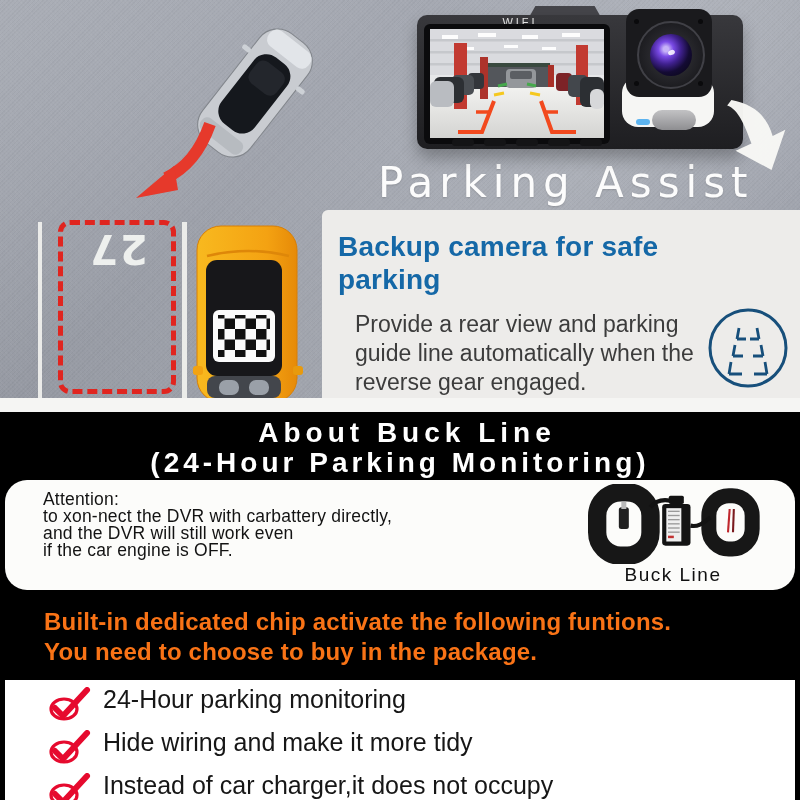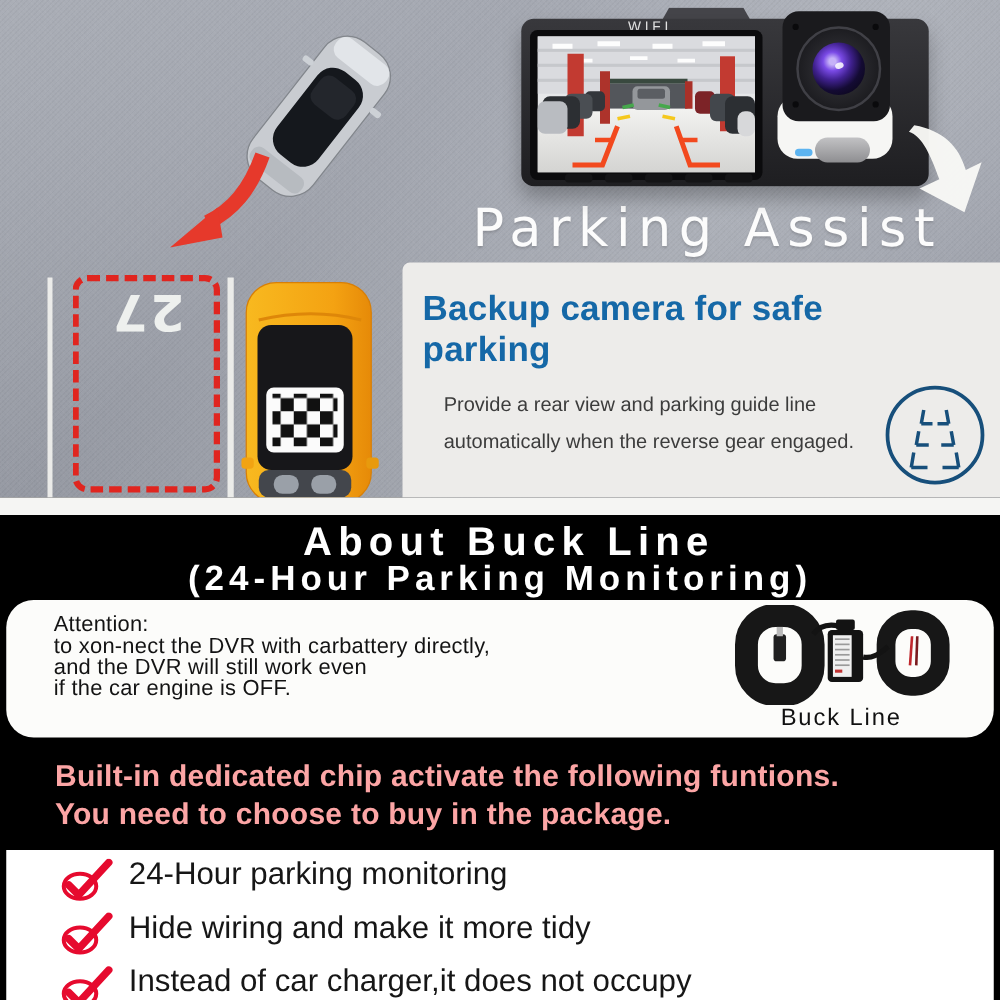--- a/index.html
+++ b/index.html
@@ -32,21 +32,21 @@
   .hero-title{position:absolute;left:378px;top:158px;color:#fcfcfc;font-size:42px;
               letter-spacing:6px;font-family:"DejaVu Sans",sans-serif;white-space:nowrap;
               text-shadow:0 1px 2px rgba(0,0,0,.15);}
 
   
   .info-panel{position:absolute;left:322px;top:210px;width:478px;height:188px;
               background:#edecea;border-top-left-radius:6px;}
   .panel-title{position:absolute;left:16px;top:20px;width:380px;color:#1568a7;
                font-size:28px;font-weight:bold;line-height:33px;letter-spacing:.2px;}
   .panel-body{position:absolute;left:33px;top:100px;width:350px;color:#3c3c3c;
-              font-size:16px;line-height:29px;}
+              font-size:23px;line-height:29px;}
   .guide-icon{position:absolute;left:384px;top:96px;width:84px;height:84px;}
 
   
   .mount{position:absolute;left:528px;top:6px;width:74px;height:13px;background:#45454a;
          clip-path:polygon(10% 0,90% 0,100% 100%,0 100%);}
   .device{position:absolute;left:417px;top:15px;width:326px;height:134px;border-radius:10px;
           background:linear-gradient(#38383c,#1e1e21);box-shadow:0 9px 16px rgba(0,0,0,.28);}
   .wifi-label{position:absolute;left:13px;top:1px;width:180px;text-align:center;color:#e2e2e2;
               font-size:11px;letter-spacing:3px;}
   .screen-bezel{position:absolute;left:7px;top:9px;width:186px;height:120px;background:#0b0b0d;
@@ -69,28 +69,28 @@
   .bottom-btns{position:absolute;left:35px;top:124px;display:flex;gap:10px;}
   .bottom-btns span{display:block;width:22px;height:7px;border-radius:3px;background:#141416;}
   .white-arrow{position:absolute;left:726px;top:98px;width:70px;height:74px;}
 
   
   .gap-strip{position:absolute;left:0;top:398px;width:800px;height:14px;background:#f5f5f3;}
 
   
   .lower{position:absolute;left:0;top:412px;width:800px;height:388px;background:#000;}
   .band1{height:68px;text-align:center;color:#fff;font-weight:bold;padding-top:6px;box-sizing:border-box;}
-  .band1-line1{font-size:32px;letter-spacing:5px;line-height:30px;padding-left:14px;}
+  .band1-line1{font-size:28px;letter-spacing:5px;line-height:30px;padding-left:14px;}
   .band1-line2{font-size:28px;letter-spacing:4px;line-height:29px;}
   .box1{margin:0 5px;height:110px;background:#fcfcfa;position:relative;border-radius:22px;}
   .attention{position:absolute;left:38px;top:11px;color:#131313;font-size:17.5px;line-height:17px;letter-spacing:.2px;}
   .buck-fig{position:absolute;right:8px;top:2px;width:228px;height:106px;text-align:center;}
   .buck-fig svg{display:block;margin:2px auto 0;}
   .buck-caption{color:#111;font-size:19px;letter-spacing:1.5px;margin-top:0;}
-  .band2{height:90px;color:#fca5a5;font-weight:bold;font-size:24px;line-height:30px;
+  .band2{height:90px;color:#f97316;font-weight:bold;font-size:24px;line-height:30px;
          padding:17px 0 0 44px;box-sizing:border-box;letter-spacing:.2px;}
   .box2{margin:0 5px;background:#fff;height:152px;padding-top:6px;box-sizing:border-box;}
   .feat-row{display:flex;align-items:flex-start;padding-left:42px;margin-bottom:6px;}
   .feat-row svg{flex:0 0 46px;margin-right:10px;margin-top:1px;}
   .feat-text{font-size:25px;color:#161616;line-height:27px;max-width:480px;}
 </style>
 </head>
 <body>
 
 <div class="page">

